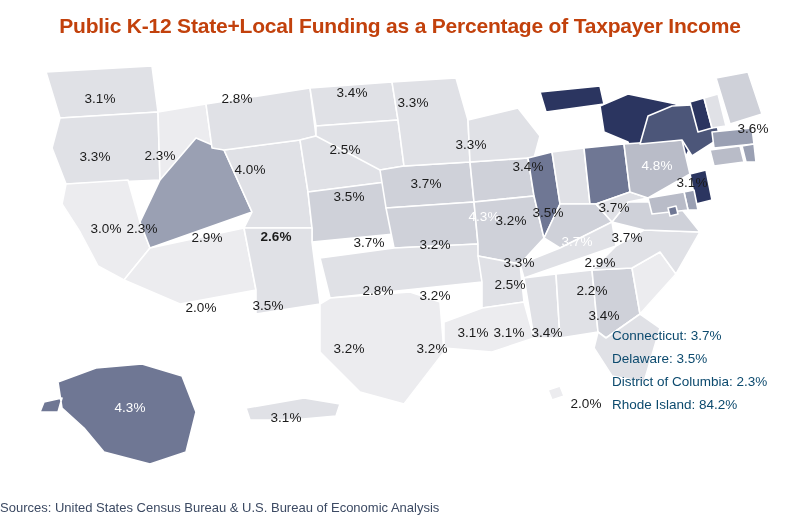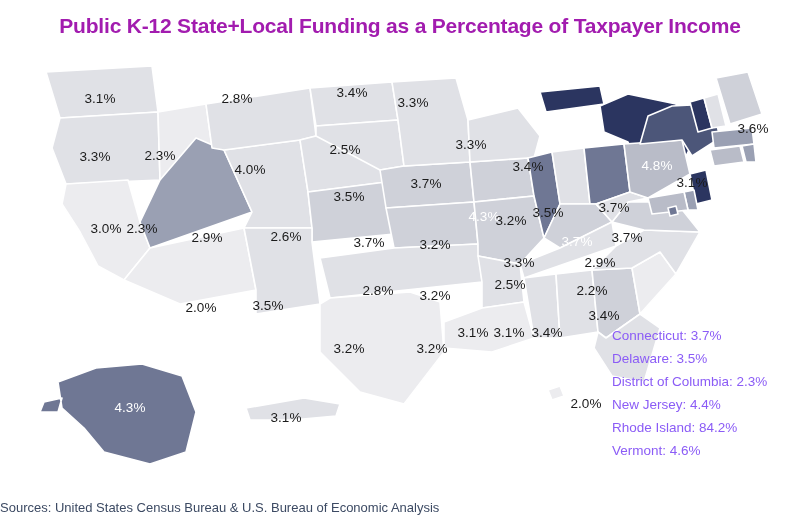--- a/index.html
+++ b/index.html
@@ -9,41 +9,41 @@
     font-family:"Liberation Sans", sans-serif;
     position:relative;
     overflow:hidden;
   }
   #title{
     position:absolute;
     left:0;top:14px;width:800px;
     text-align:center;
     font-size:21px;
     font-weight:bold;
-    color:#a21caf;
+    color:#c2410c;
     letter-spacing:-0.2px;
   }
   #map-area{
     position:absolute;
     left:0;top:52px;width:800px;height:440px;padding-left:44px;
   }
   #map-svg{position:absolute;left:0;top:0;}
   .label{
     position:absolute;
     font-size:13.5px;
     color:#1b1b1b;
     white-space:nowrap;
     transform:translate(-50%,-50%);
   }
   .label.light{color:#ffffff;}
   .side-list{
     position:absolute;
     left:612px;top:272px;
     font-size:13.5px;
-    color:#8b5cf6;
+    color:#0c4a6e;
     line-height:23px;
   }
   .side-list div{white-space:nowrap;}
   #source{
     position:absolute;
     left:0;top:500px;
     font-size:13px;
     color:#3c4a63;
   }
 </style>
@@ -171,21 +171,21 @@
       <div class="label" style="left: 426px; top: 131px;">3.7%</div>
       <div class="label" style="left: 548px; top: 160px;">3.5%</div>
       <div class="label" style="left: 614px; top: 155px;">3.7%</div>
       <div class="label light" style="left: 484px; top: 164px;">4.3%</div>
       <div class="label" style="left: 511px; top: 168px;">3.2%</div>
       <div class="label light" style="left: 577px; top: 189px;">3.7%</div>
       <div class="label" style="left: 627px; top: 185px;">3.7%</div>
       <div class="label" style="left: 73px; top: 176px; margin-left: 33px;">3.0%</div>
       <div class="label" style="left: 142px; top: 176px;">2.3%</div>
       <div class="label" style="left: 207px; top: 185px;">2.9%</div>
-      <div class="label" style="left: 286px; top: 184px;">2.6%</div>
+      <div class="label" style="left: 276px; top: 184px; font-weight: bold;">2.6%</div>
       <div class="label" style="left: 369px; top: 190px;">3.7%</div>
       <div class="label" style="left: 435px; top: 192px;">3.2%</div>
       <div class="label" style="left: 600px; top: 210px;">2.9%</div>
       <div class="label" style="left: 519px; top: 210px;">3.3%</div>
       <div class="label" style="left: 201px; top: 255px;">2.0%</div>
       <div class="label" style="left: 268px; top: 253px;">3.5%</div>
       <div class="label" style="left: 378px; top: 238px;">2.8%</div>
       <div class="label" style="left: 435px; top: 243px;">3.2%</div>
       <div class="label" style="left: 510px; top: 232px;">2.5%</div>
       <div class="label" style="left: 592px; top: 238px;">2.2%</div>
@@ -197,19 +197,17 @@
       <div class="label" style="left: 547px; top: 280px;">3.4%</div>
       <div class="label" style="left: 586px; top: 351px;">2.0%</div>
       <div class="label light" style="left: 130px; top: 355px;">4.3%</div>
       <div class="label" style="left: 286px; top: 365px;">3.1%</div>
     </div>
 
   <div class="side-list" id="side-list">
       <div>Connecticut: 3.7%</div>
       <div>Delaware: 3.5%</div>
       <div>District of Columbia: 2.3%</div>
-      <div>New Jersey: 4.4%</div>
       <div>Rhode Island: 84.2%</div>
-      <div>Vermont: 4.6%</div>
     </div>
 </div>
 
 <div id="source">Sources: United States Census Bureau &amp; U.S. Bureau of Economic Analysis</div>
 
 </body></html>

